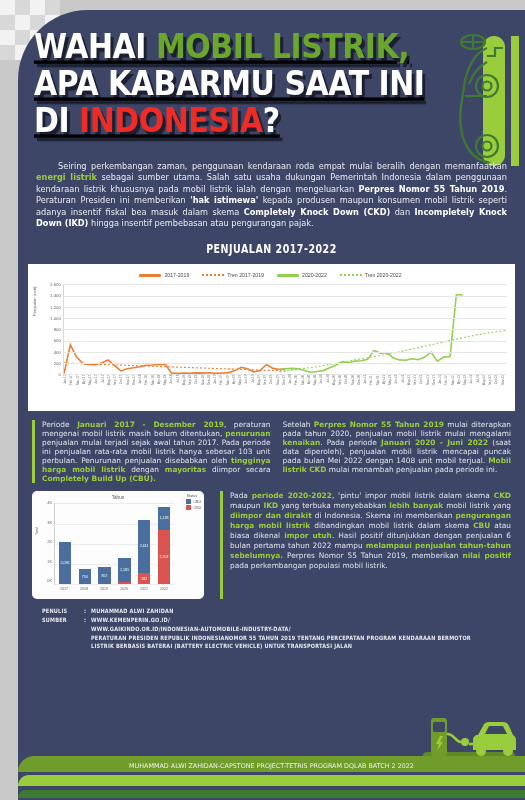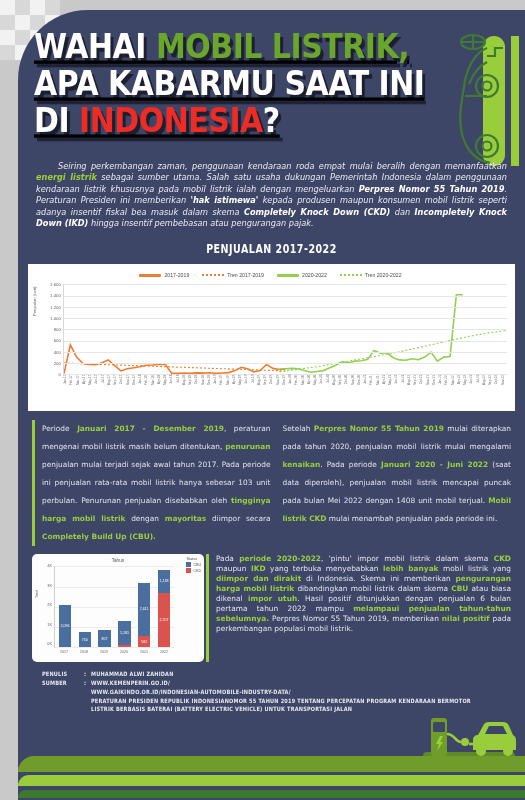--- a/index.html
+++ b/index.html
@@ -62,21 +62,20 @@
 
   
   .intro {
     position: relative; z-index: 3;
     margin: 6px 18px 0 18px;
     color: #e9eaf0;
     font-size: 8.2px;
     line-height: 11.4px;
     text-align: justify;
     font-family: "DejaVu Sans", sans-serif;
-    font-style: italic;
   }
   .intro .ind { text-indent: 22px; display: block; }
   .g { color: #9acd3c; font-weight: bold; }
   .b { font-weight: bold; color: #ffffff; }
 
   
   .chart-title {
     text-align: center; color: #ffffff;
     font-family: "DejaVu Sans", sans-serif;
     font-weight: bold; font-size: 9.5px; letter-spacing: 0.5px;
@@ -125,27 +124,27 @@
     white-space: nowrap; text-align: right; line-height: 4px;
   }
 
   
   .cols {
     display: flex; gap: 12px; margin: 9px 14px 0 14px;
     position: relative; z-index: 3;
   }
   .col {
     flex: 1 1 0; color: #dfe2ea;
-    font-size: 7.4px; line-height: 18px; text-align: justify;
+    font-size: 7.4px; line-height: 9px; text-align: justify;
     font-family: "DejaVu Sans", sans-serif;
   }
   .col.left { border-left: 3px solid #9acd3c; padding-left: 7px; }
 
   
-  .lower { display: flex; gap: 2px; margin: 8px 14px 0 14px; position: relative; z-index: 3; }
+  .lower { display: flex; gap: 16px; margin: 8px 14px 0 14px; position: relative; z-index: 3; }
   .bar-card {
     width: 172px; height: 108px; background: #fdfdfd;
     border-radius: 5px; position: relative; padding: 4px;
   }
   .bar-title { text-align: center; font-size: 4.6px; color: #555; }
   .bar-legend { position: absolute; right: 3px; top: 3px; font-size: 3.6px; color: #555; }
   .bar-legend .ttl { font-size: 3.8px; margin-bottom: 1px; }
   .bar-legend .row { display: flex; align-items: center; gap: 2px; margin-top: 1px; }
   .bar-legend .box { width: 5px; height: 5px; }
   .bar-plot {
@@ -479,14 +478,15 @@
     <path d="M64 24 L86 24 L82 16 L68 16 Z" fill="#3e4668"></path>
     <circle cx="60" cy="41" r="5" fill="#9acd3c"></circle>
     <circle cx="87" cy="41" r="5" fill="#9acd3c"></circle>
   </svg>
 
   <div class="bottom-bars">
     <div class="bbar bbar1"></div>
     <div class="bbar bbar2"></div>
     <div class="bbar bbar3"></div>
   </div>
+  <div class="bbar-text">MUHAMMAD ALWI ZAHIDAN-CAPSTONE PROJECT-TETRIS PROGRAM DQLAB BATCH 2 2022</div>
 
 </div>
 
 </body></html>

